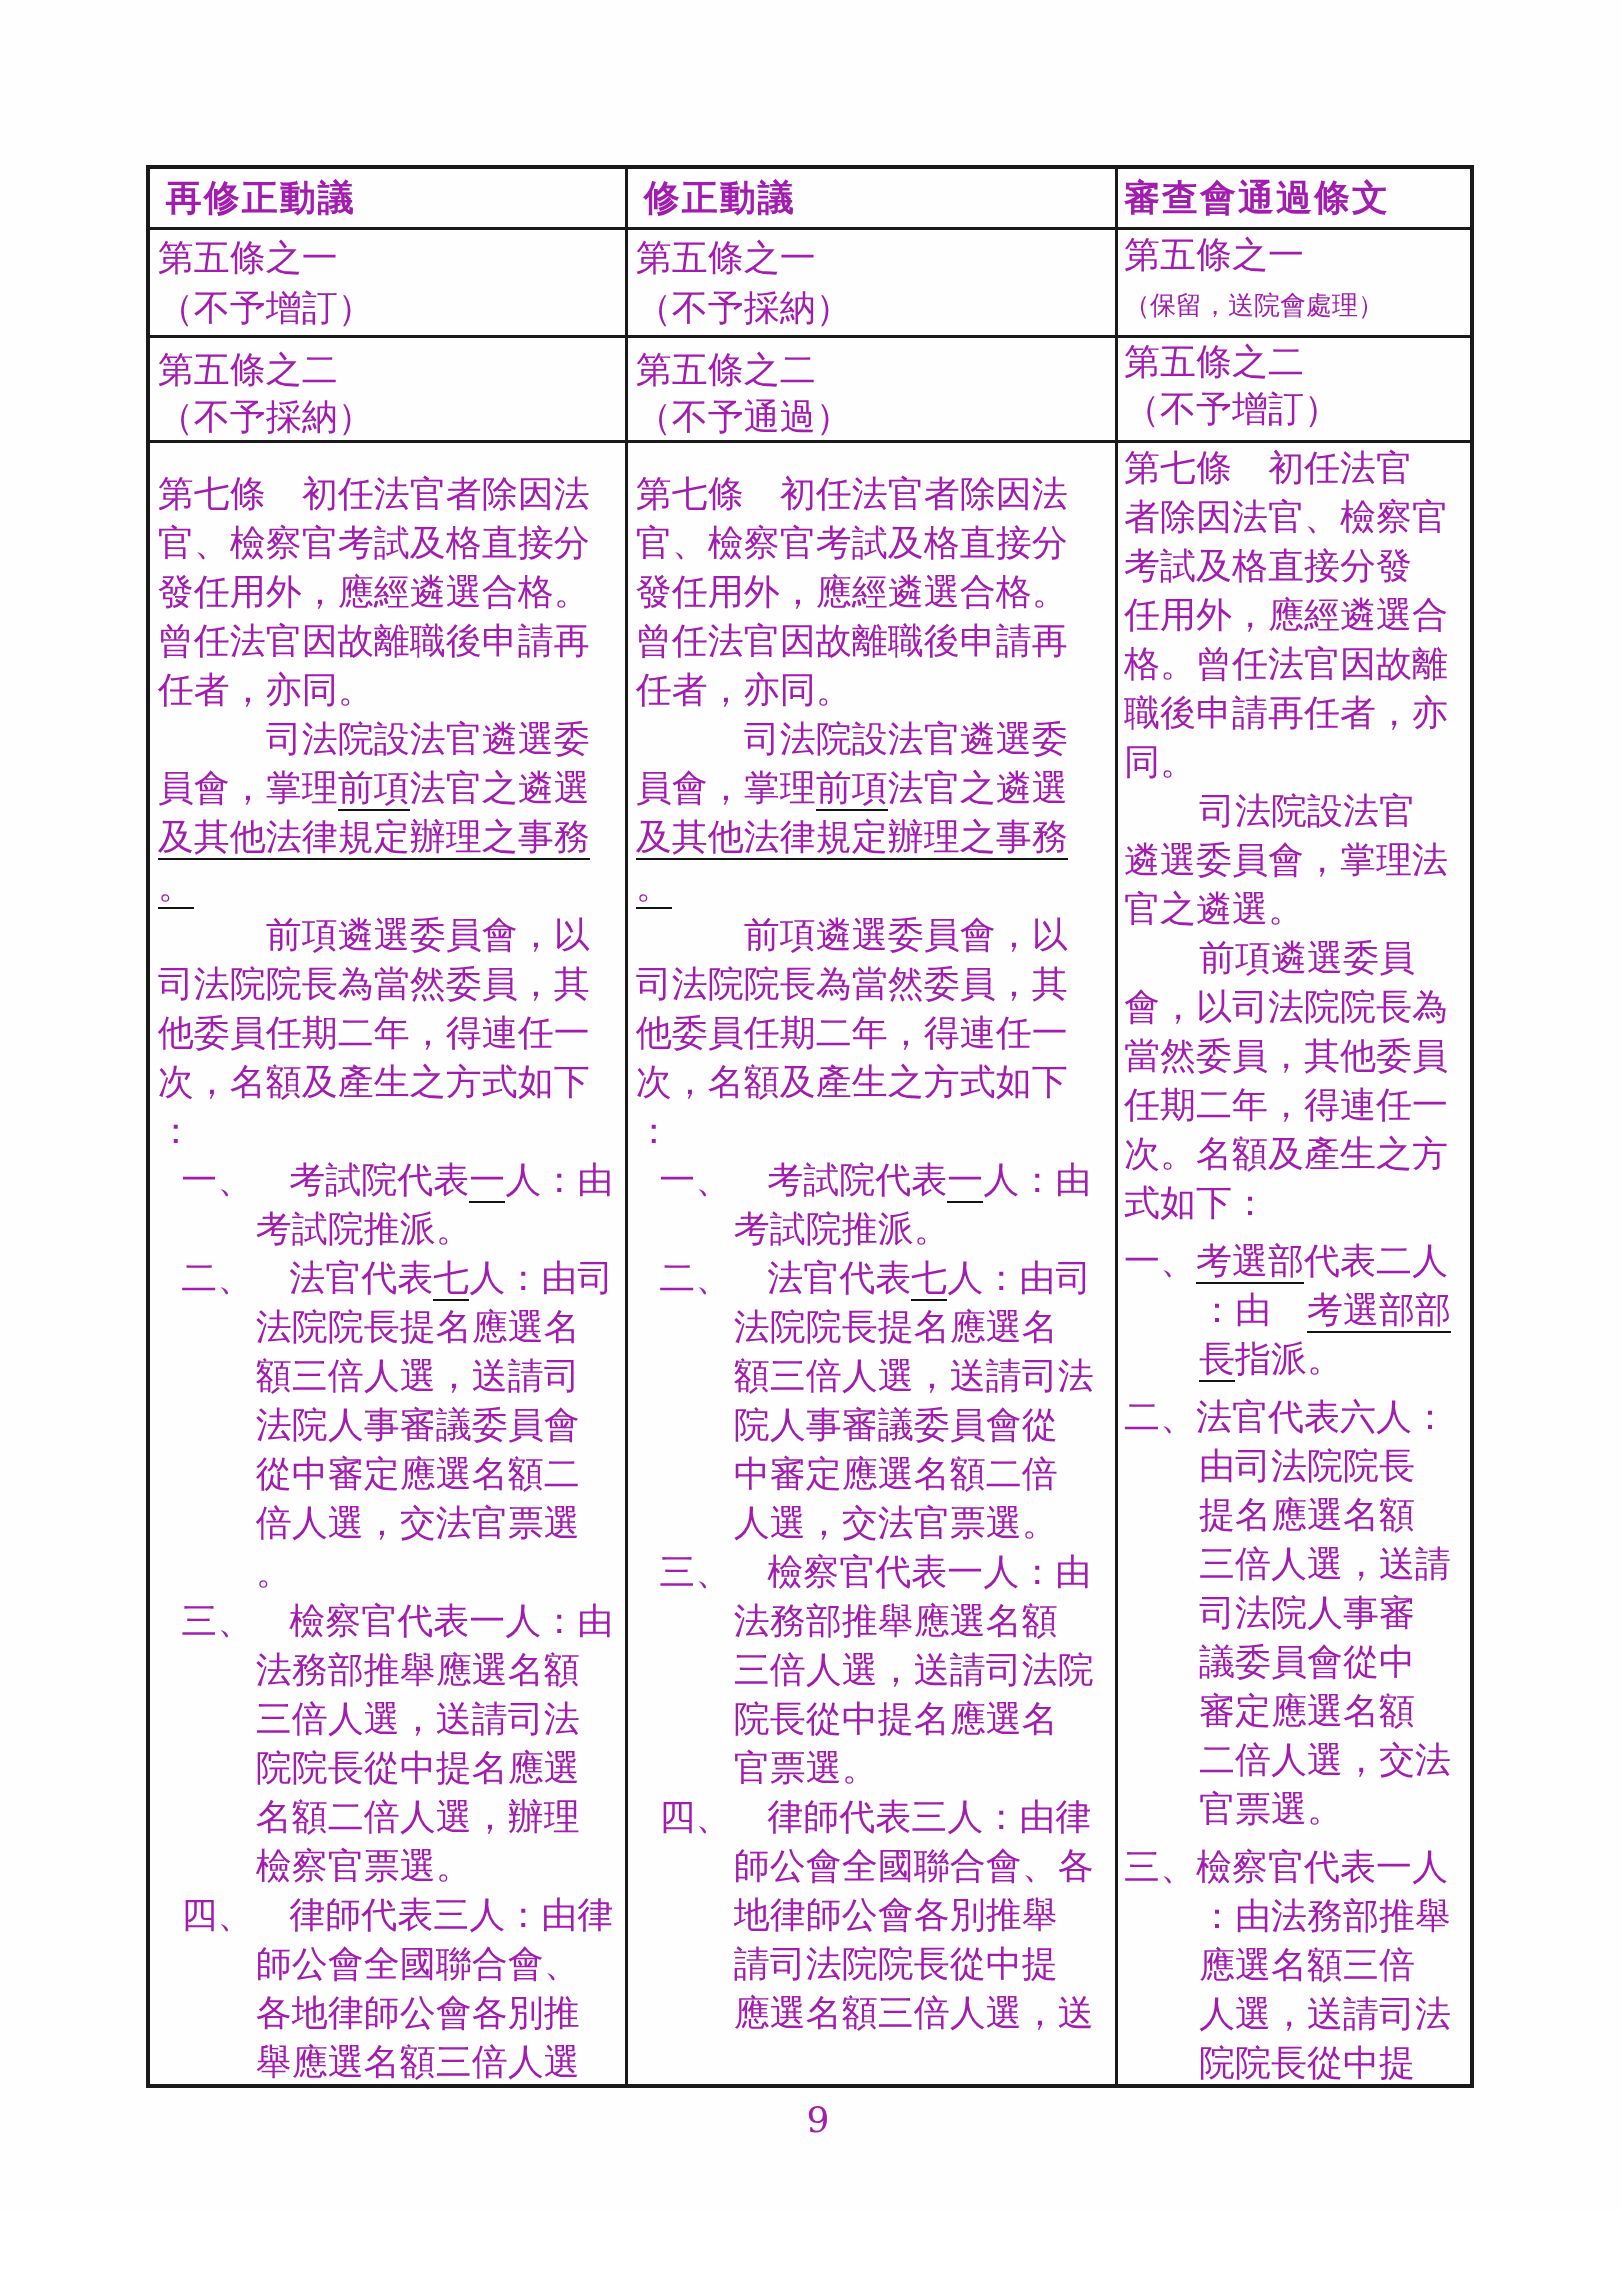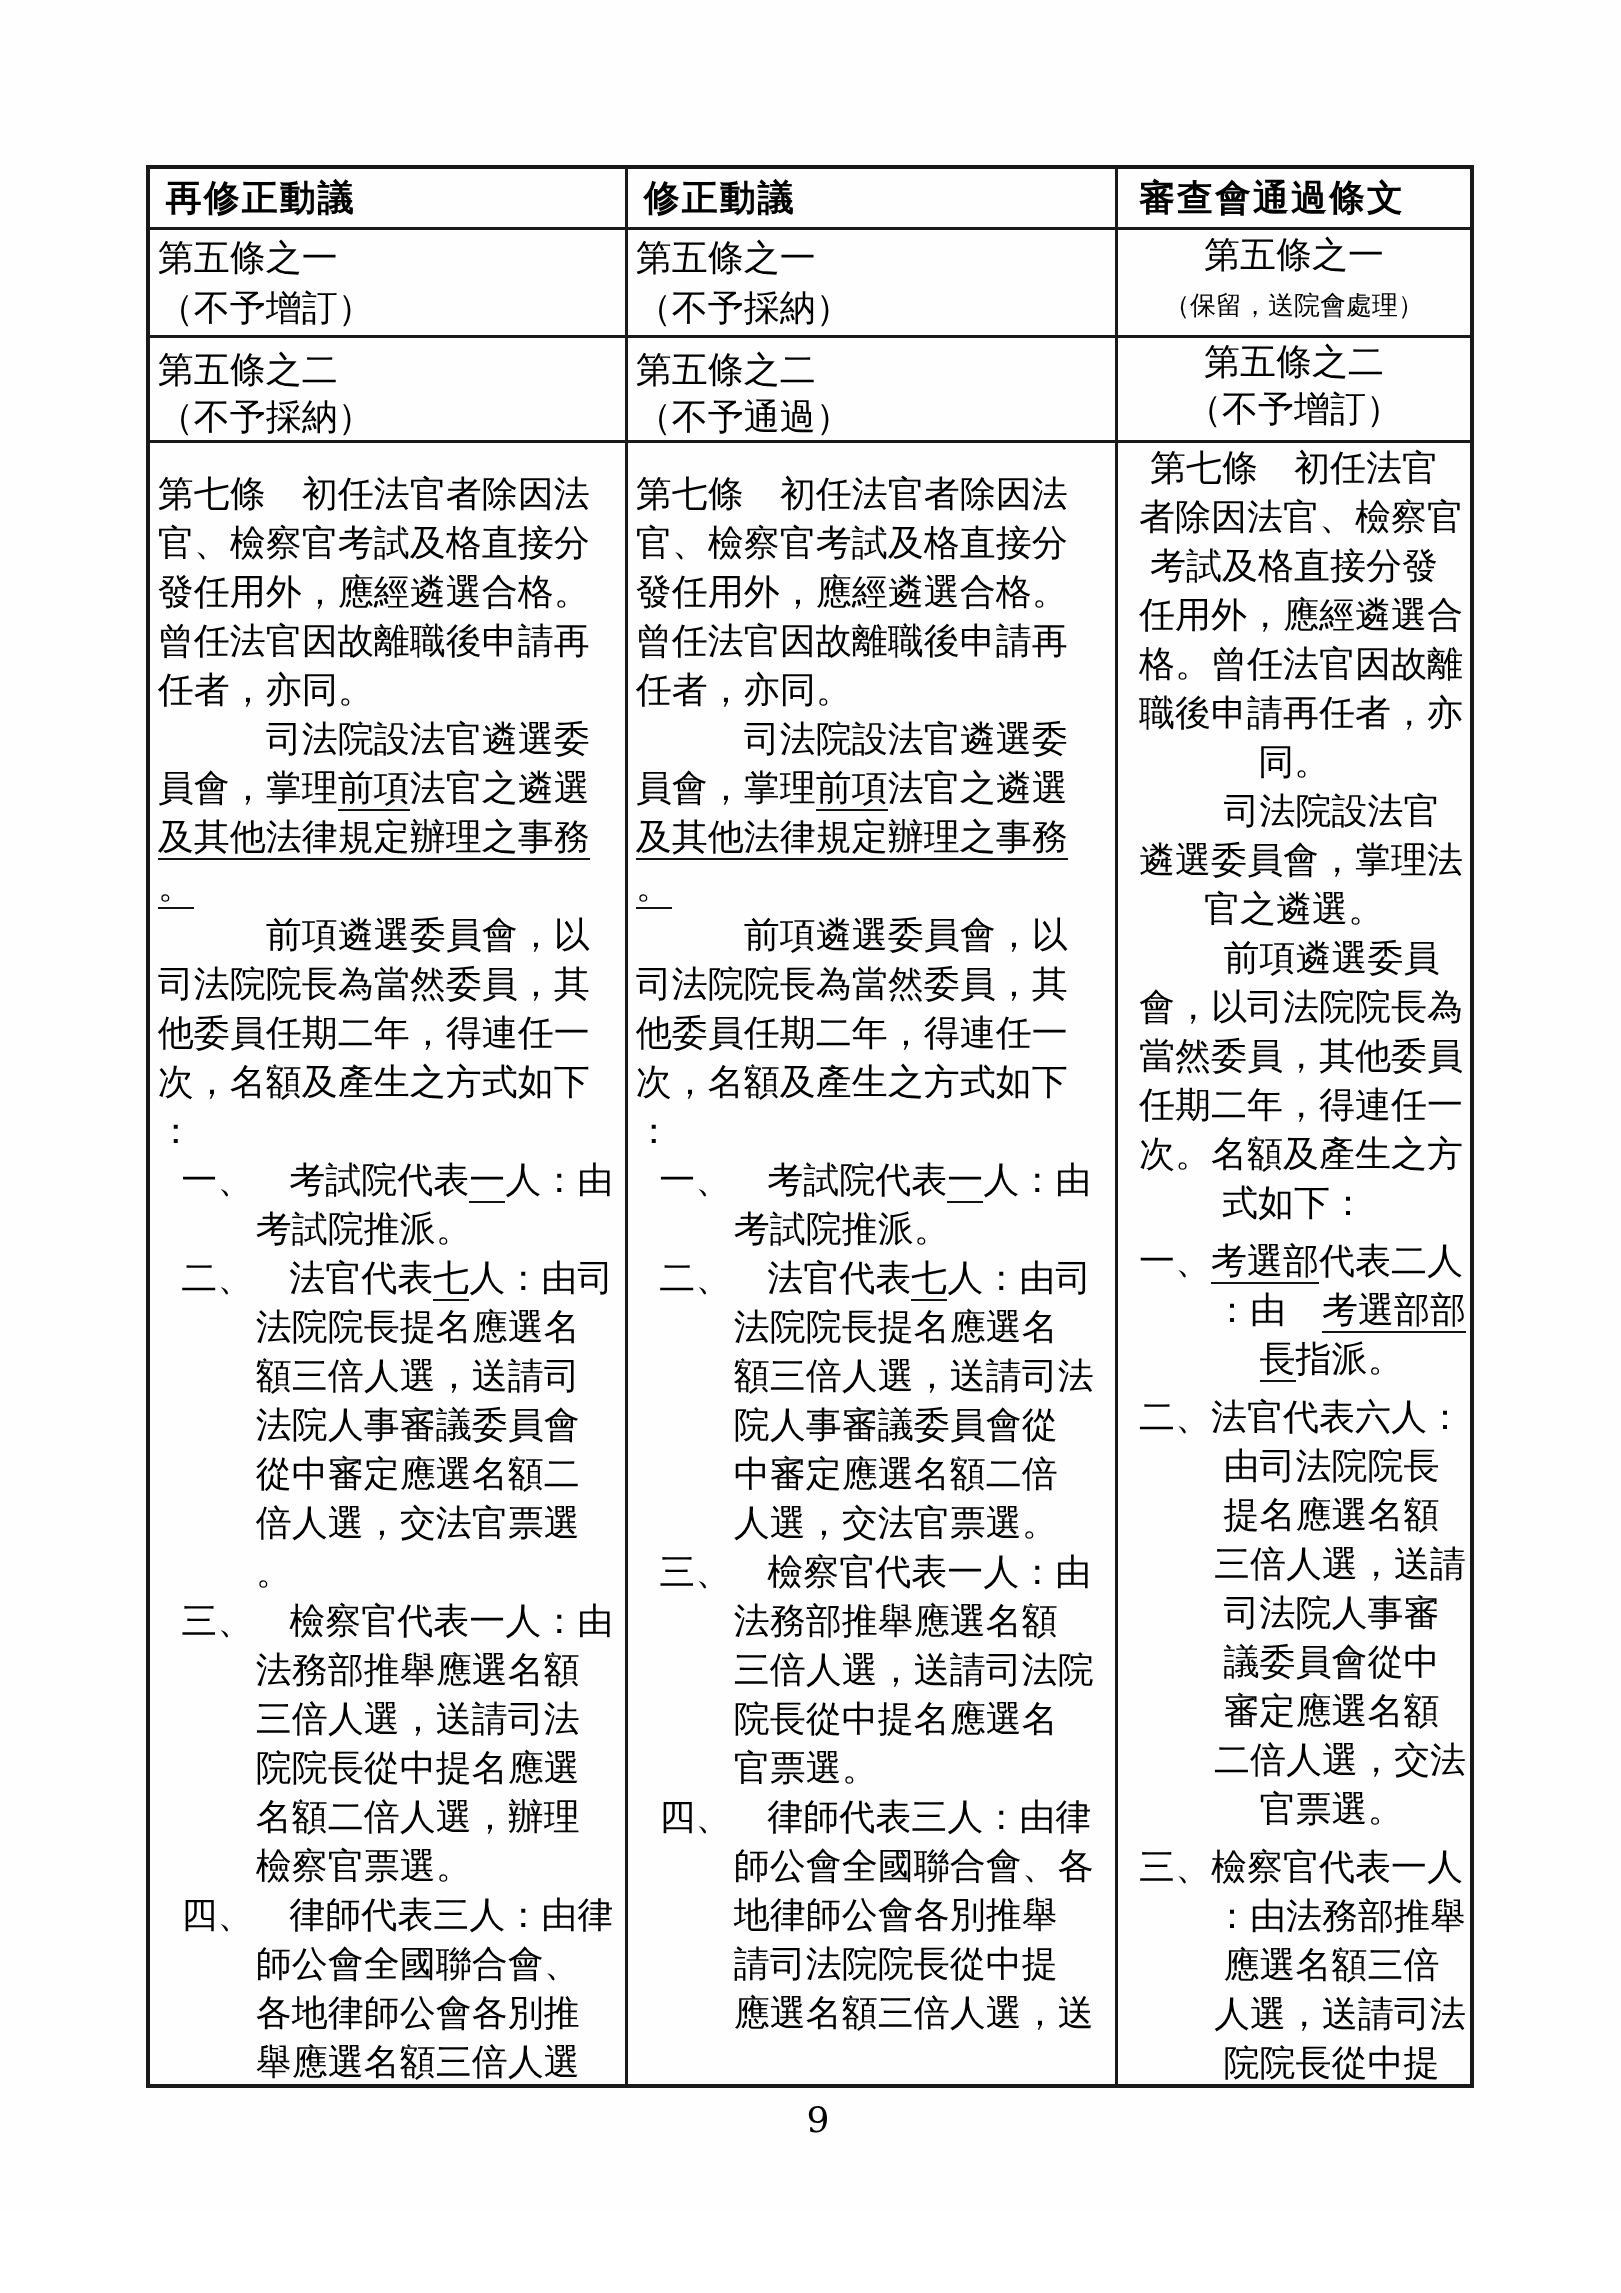--- a/index.html
+++ b/index.html
@@ -1,42 +1,42 @@
 <!DOCTYPE html>
 <html><head>
 <meta charset="utf-8">
 <style>
   html,body{margin:0;padding:0;background:#ffffff;}
   .page{
     position:relative;
     width:1621px;height:2212px;
     background:#fefefe;
     font-family:"DejaVu Serif","Liberation Serif",serif;
-    color:#000000;
+    color:#a21caf;
     overflow:hidden;
   }
   .doc-table{
     position:absolute;left:146px;top:165px;
     width:1328px;height:1923px;
     border:4.9px solid #1a1a1a;
     box-sizing:border-box;
     display:grid;
     grid-template-columns:478px 490px auto;
     grid-template-rows:61px 108px 105px auto;
     background:#fefefe;
   }
   .cell{
     box-sizing:border-box;
     border-right:3.9px solid #1a1a1a;
     border-bottom:3.9px solid #1a1a1a;
     padding:0 7.8px;
     overflow:hidden;
     font-size:36px;
   }
-  .cell.c3{padding:0 21px;text-align:center;}
+  .cell.c3{padding:0 6px;}
   .cell.last-col{border-right:none;}
   .cell.last-row{border-bottom:none;}
   .th{
     display:flex;align-items:center;
     padding:0 15.7px;
     font-weight:bold;
     letter-spacing:2px;
   }
   .row-a{padding-top:2.9px;}
   .row-a .line{line-height:50px;}

